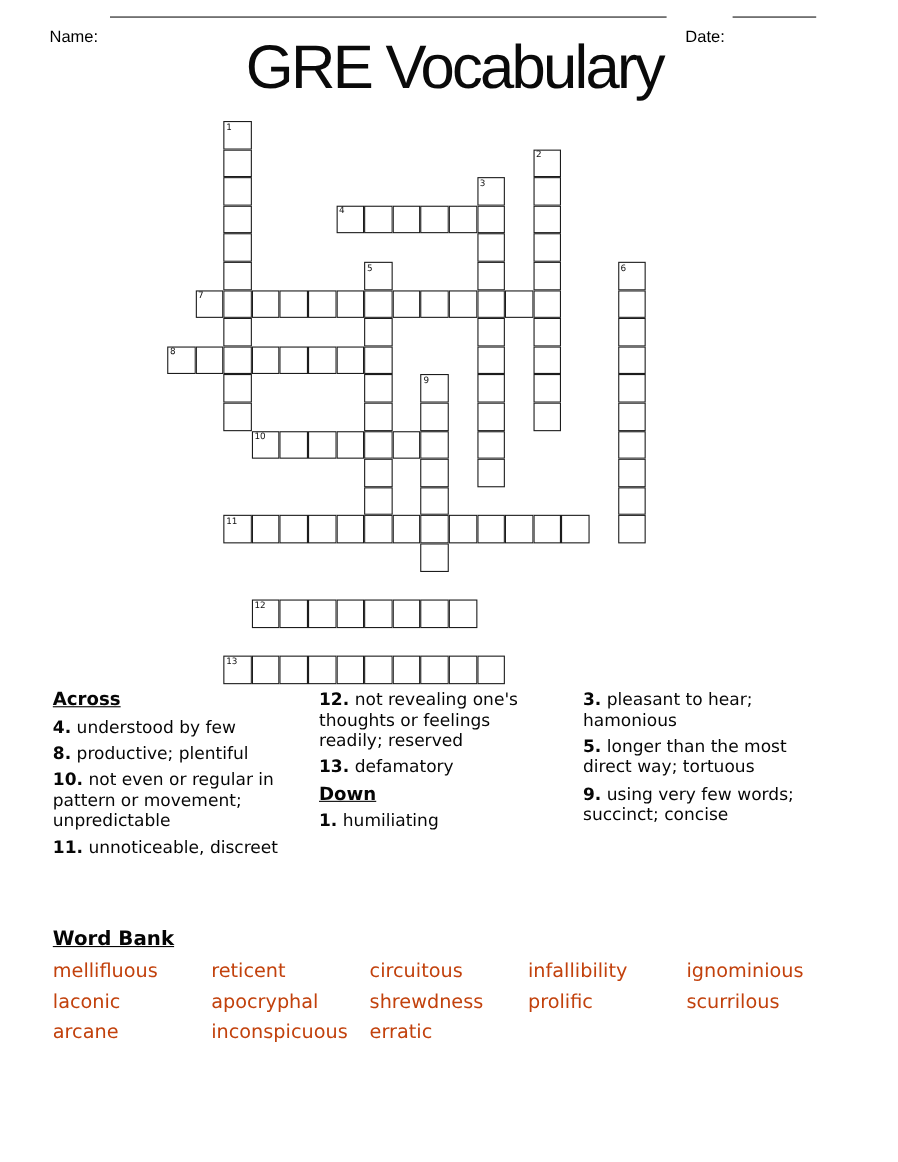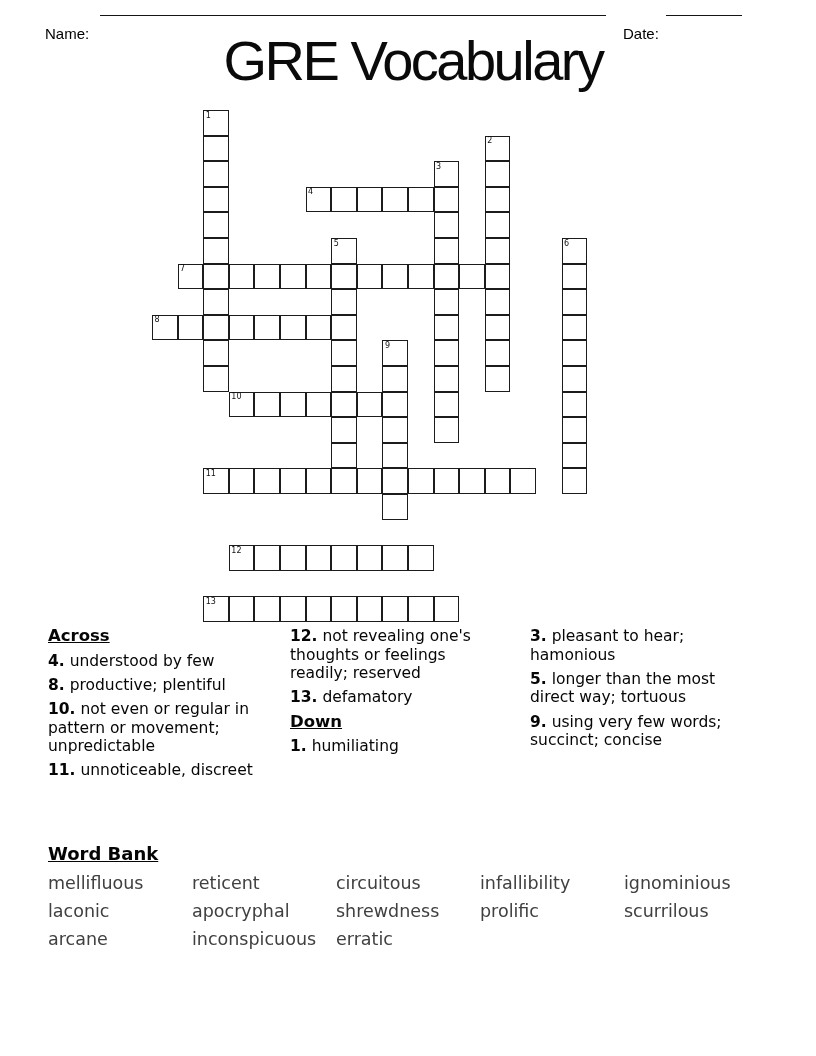--- a/index.html
+++ b/index.html
@@ -68,21 +68,21 @@
 
   
   .wb-heading {
     position:absolute; left:48px; top:843px;
     font-size:18px; font-weight:bold; text-decoration:underline;
     color:#050505;
   }
   .wb {
     position:absolute; left:48px; top:869px; width:740px;
     display:flex; flex-wrap:wrap;
-    font-size:17.5px; color:#404040;
+    font-size:17.5px; color:#c2410c;
   }
   .wb-word { width:144px; line-height:28px; }
 </style>
 </head>
 <body>
 
 <div class="page">
 
   <span class="hdr-label" style="left:45px;">Name:</span>
   <span class="blank-line" style="left:100px; width:506px;"></span>

